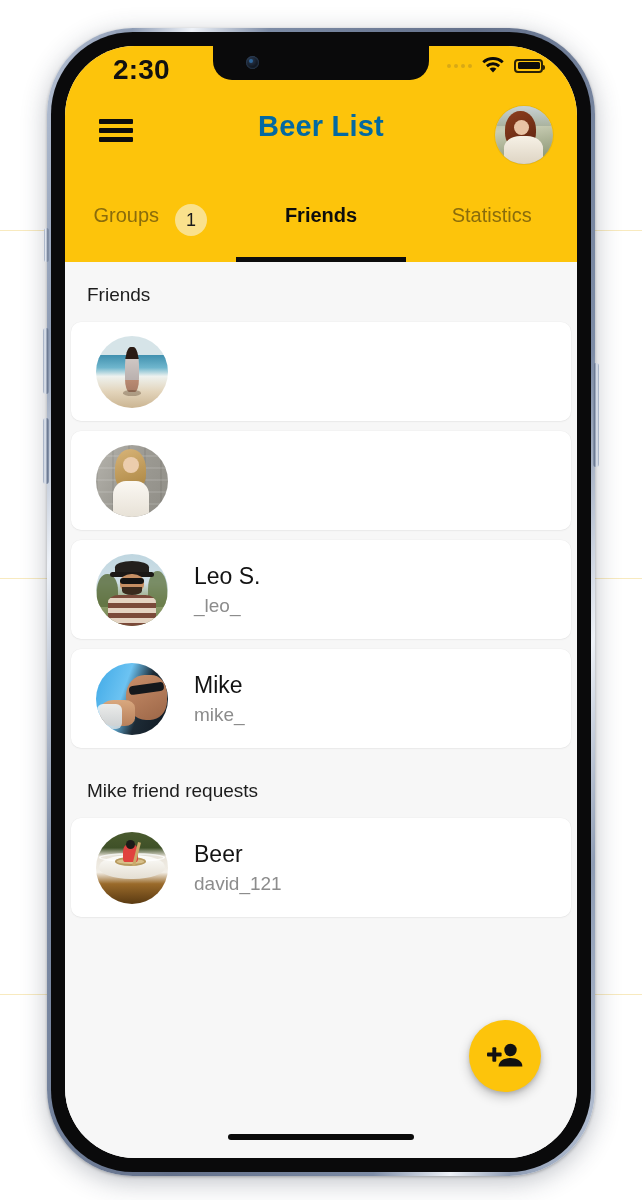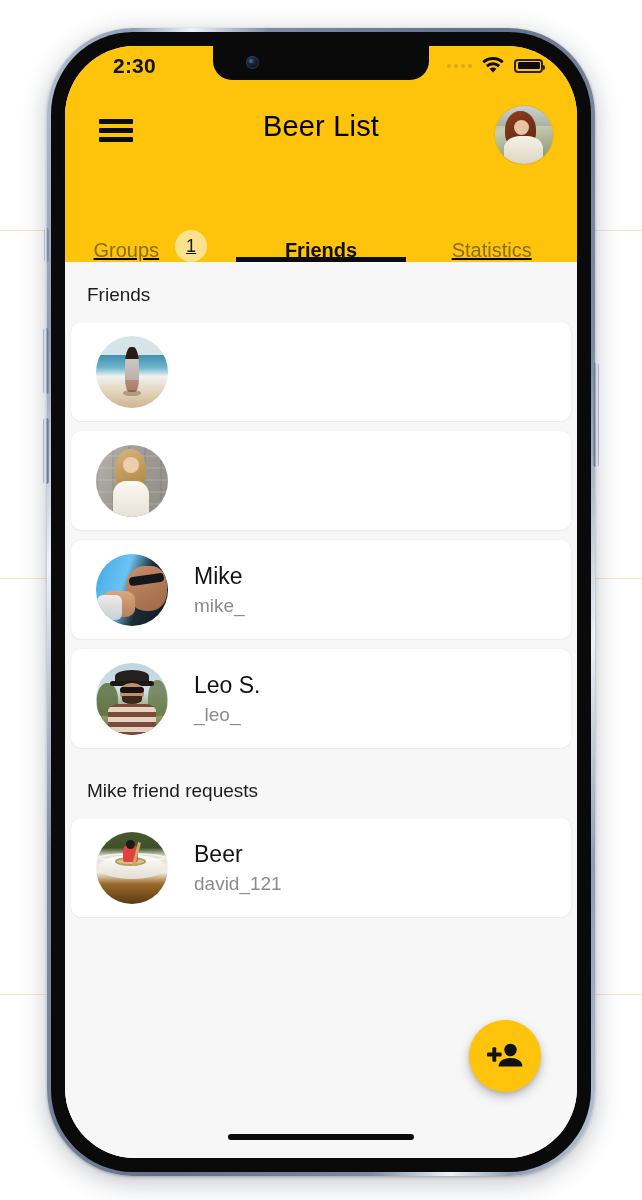--- a/index.html
+++ b/index.html
@@ -52,21 +52,21 @@
     z-index:6;
   }
   .notch-cam { position:absolute; left:33px; top:12px; width:13px; height:13px;
     border-radius:50%;
     background:radial-gradient(circle at 40% 35%,#2b3a52 0%,#121821 55%,#05070a 100%);
     box-shadow:inset 0 0 2px #4b6b93; }
   .notch-cam:after{ content:""; position:absolute; left:3px; top:3px;
     width:4px; height:4px; border-radius:50%; background:#2e6fa8; opacity:.85; }
 
   .statusbar { position:absolute; left:0; top:0; width:100%; height:40px; z-index:5; }
-  .clock { position:absolute; left:48px; top:8px; font-size:21px; font-weight:bold;
+  .clock { position:absolute; left:48px; top:8px; font-size:28px; font-weight:bold;
            color:#111; letter-spacing:.2px; }
   .status-right { position:absolute; right:34px; top:11px;
                   display:flex; align-items:center; gap:9px; }
   .sig-dots { display:flex; gap:3px; align-items:center; }
   .sig-dots i { width:4px; height:4px; border-radius:50%; background:#d8a916;
                 display:block; }
   .battery { width:29px; height:14px; border:2px solid #2a2206; border-radius:4px;
              position:relative; padding:1.5px; }
   .battery > b { display:block; width:100%; height:100%; background:#0b0b0b;
                  border-radius:1.5px; }
@@ -77,31 +77,31 @@
   .headrow { position:absolute; left:0; top:48px; width:100%; height:78px; }
   .hamburger { position:absolute; left:32px; top:21px; width:38px; height:30px;
                cursor:pointer; }
   .hamburger i { position:absolute; left:2px; width:34px; height:4.5px;
                  background:#0d0d0d; border-radius:1px; display:block; }
   .hamburger i:nth-child(1){ top:4px; }
   .hamburger i:nth-child(2){ top:13px; }
   .hamburger i:nth-child(3){ top:22px; }
 
   .apptitle { position:absolute; left:0; width:100%; top:16px; text-align:center;
-              font-size:29px; font-weight:400; color:#000000; letter-spacing:.2px; }
+              font-size:29px; font-weight:700; color:#0369a1; letter-spacing:.2px; }
 
   .avatar-hdr { position:absolute; right:24px; top:12px; width:58px; height:58px;
                 border-radius:50%; overflow:hidden; cursor:pointer;
                 box-shadow:0 0 0 1px rgba(0,0,0,.06); }
 
   
   .tabs { position:absolute; left:0; top:158px; width:100%; height:58px;
           display:flex; }
-  .tab { flex:1; display:flex; align-items:flex-end; justify-content:center;
-         gap:16px; position:relative; cursor:pointer;text-decoration:underline; }
+  .tab { flex:1; display:flex; align-items:flex-start; justify-content:center;
+         gap:16px; position:relative; cursor:pointer; }
   .tab .lbl { font-size:20px; color:#8a6c0c; }
   .tab.active .lbl { color:#0d0d0d; font-weight:bold; }
   .tab-badge { min-width:32px; height:32px; border-radius:16px; background:#fae18c;
                display:flex; align-items:center; justify-content:center;
                font-size:18px; color:#1a1a1a; padding:0 8px; }
   .tab-underline { position:absolute; left:0; bottom:0; height:5px; width:100%;
                    background:#0d0d0d; }
 
   
   .content { position:absolute; left:0; top:216px; right:0; bottom:0;
@@ -307,52 +307,52 @@
                 <span class="wall"></span>
                 <span class="hair"></span>
               <span class="face"></span>
                 <span class="dress"></span>
               </div>
           </div>
         </div>
 
         <div class="card">
           <div class="pic">
-            <div class="ph ph-mike">
-                <span class="head"></span>
-                <span class="glasses"></span>
-              <span class="hand"></span>
-                <span class="glass"></span>
-              </div>
-          </div>
-          <div class="txt">
-            <div class="nm">Mike</div>
-            <div class="un">mike_</div>
-          </div>
-        </div>
-
-        <div class="card">
-          <div class="pic">
             <div class="ph ph-leo">
                 <span class="plant"></span>
                 <span class="plant2"></span>
               <span class="hat"></span>
                 <span class="brim"></span>
                 <span class="face"></span>
               <span class="glasses"></span>
                 <span class="beard"></span>
                 <span class="shirt"></span>
               </div>
           </div>
           <div class="txt">
             <div class="nm">Leo S.</div>
             <div class="un">_leo_</div>
           </div>
         </div>
 
+        <div class="card">
+          <div class="pic">
+            <div class="ph ph-mike">
+                <span class="head"></span>
+                <span class="glasses"></span>
+              <span class="hand"></span>
+                <span class="glass"></span>
+              </div>
+          </div>
+          <div class="txt">
+            <div class="nm">Mike</div>
+            <div class="un">mike_</div>
+          </div>
+        </div>
+
         <div class="section-title">Mike friend requests</div>
 
         <div class="card">
           <div class="pic">
             <div class="ph ph-david">
                 <span class="foam"></span>
                 <span class="rim"></span>
               <span class="ring"></span>
                 <span class="pers"></span>
                 <span class="head2"></span>

